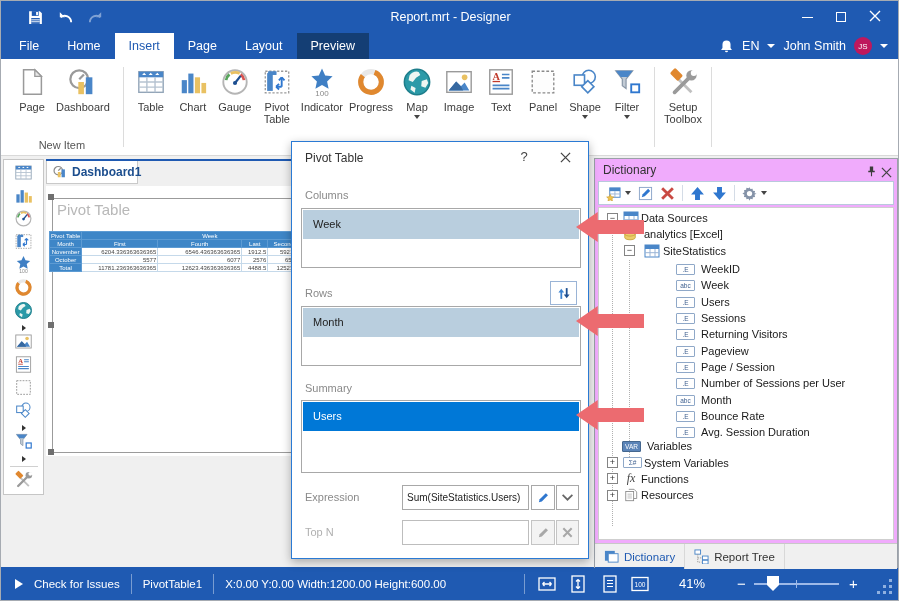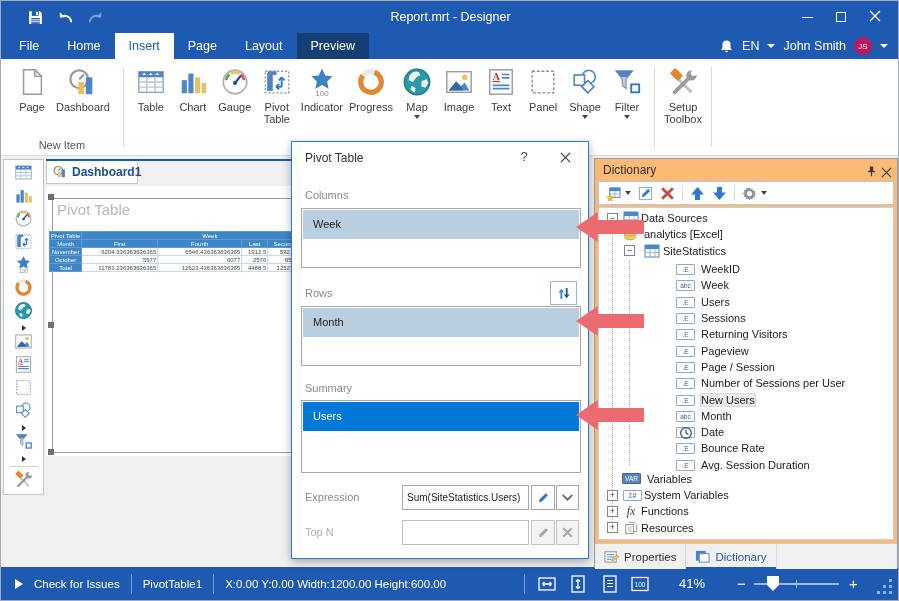--- a/index.html
+++ b/index.html
@@ -59,21 +59,21 @@
   .canvas-title { position:absolute; left:11px; top:15px; font-size:15px; color:#b8b8b8; }
 
   
   .pv-wrap { position:absolute; left:3px; top:45px; }
   .pv-table { border-collapse:collapse; font-size:6px; }
   .pv-table td { border:1px solid #c5d9ea; padding:0 1px; height:8px; color:#444; text-align:right; overflow:hidden; white-space:nowrap; }
   .pv-table td.hdr { background:#3e86c7; color:#fff; border-color:#5d9bd3; text-align:center; }
   .pv-table td.rowhdr { background:#3e86c7; color:#fff; border-color:#5d9bd3; text-align:center; }
 
   
-  .dict-panel { position:absolute; left:593px; top:2px; width:304px; height:410px; background:#fdba74; border:1px solid #9aa0a8; z-index:10;text-decoration:underline; }
+  .dict-panel { position:absolute; left:593px; top:2px; width:304px; height:410px; background:#f0abfc; border:1px solid #9aa0a8; z-index:10;text-decoration:underline; }
   .dict-title { position:absolute; left:8px; top:4px; font-size:12px; color:#333; }
   .dict-pin { position:absolute; left:270px; top:5px; width:14px; height:14px; }
   .dict-close { position:absolute; left:286px; top:5px; width:14px; height:14px; }
   .dict-toolbar { position:absolute; left:3px; top:22px; width:296px; height:24px; background:#fff; border:1px solid #b9c9dc; display:flex; align-items:center; }
   .dtb-i { width:16px; height:16px; display:flex; align-items:center; justify-content:center; margin-left:6px; }
   .dtb-i svg { width:15px; height:15px; }
   .dtb-caret { margin-left:4px; width:0; height:0; border-left:3.5px solid transparent; border-right:3.5px solid transparent; border-top:4px solid #444; }
   .dtb-sep { width:1px; height:16px; background:#d4dce6; margin-left:7px; }
   .dict-tree { position:absolute; left:3px; top:48px; width:296px; height:333px; background:#fff; border:1px solid #cfcfcf; overflow:hidden; padding-top:2px; }
   .tree-row { height:16.3px; display:flex; align-items:center; font-size:11px; color:#1a1a1a; white-space:nowrap; position:relative; z-index:2; }
@@ -687,40 +687,23 @@
           <span>Page / Session</span>
         </div>
         <div class="tree-row t-l2">
           <span class="ticon">
             <span class="badge">.E</span>
           </span>
           <span>Number of Sessions per User</span>
         </div>
         <div class="tree-row t-l2">
           <span class="ticon">
-            <span class="badge">.E</span>
-          </span>
-          <span class="hl-label">New Users</span>
-        </div>
-        <div class="tree-row t-l2">
-          <span class="ticon">
             <span class="badge">abc</span>
           </span>
           <span>Month</span>
-        </div>
-        <div class="tree-row t-l2">
-          <span class="ticon">
-            <span class="badge">
-              <svg viewBox="0 0 10 10" width="9" height="9">
-                <circle cx="5" cy="5" r="3.8" fill="none" stroke="#3d5f8f"></circle>
-                <path d="M5 2.6V5l1.7 1.2" fill="none" stroke="#3d5f8f"></path>
-              </svg>
-            </span>
-          </span>
-          <span>Date</span>
         </div>
         <div class="tree-row t-l2">
           <span class="ticon">
             <span class="badge">.E</span>
           </span>
           <span>Bounce Rate</span>
         </div>
         <div class="tree-row t-l2">
           <span class="ticon">
             <span class="badge">.E</span>
@@ -753,38 +736,39 @@
             <svg viewBox="0 0 16 16">
               <path d="M5.5 1.5h6l3 3v7.5h-4" fill="#fff" stroke="#8a8a8a"></path>
               <rect x="2" y="4" width="9" height="10.5" fill="#fff" stroke="#8a8a8a"></rect>
               <path d="M4 7h5M4 9.2h5M4 11.4h5" stroke="#b8b8b8"></path>
             </svg>
           </span>
           <span>Resources</span>
         </div>
       </div>
     <div class="dict-tabs">
-        <div class="dict-tab">
-          <span style="display: flex;">
-            <svg viewBox="0 0 16 16">
-              <rect x="1" y="3" width="12" height="11" fill="#fff" stroke="#8a8a8a"></rect>
-              <path d="M3 6h8M3 8.5h8M3 11h5" stroke="#4a86c8"></path>
-              <path d="M9 10.5l5-4 1.6 1.6-5 4-2.3.7z" fill="#eccd6a" stroke="#b89130" stroke-width="0.7"></path>
-            </svg>
-          </span>
-          <span>Properties</span>
-        </div>
         <div class="dict-tab active">
           <span style="display: flex;">
             <svg viewBox="0 0 16 16">
               <rect x="1" y="2" width="10.5" height="10.5" fill="#4a86c8"></rect>
               <rect x="4.5" y="5" width="10.5" height="9" fill="#fff" stroke="#4a86c8"></rect>
             </svg>
           </span>
           <span>Dictionary</span>
+        </div>
+        <div class="dict-tab">
+          <span style="display: flex;">
+            <svg viewBox="0 0 16 16">
+              <rect x="1" y="1" width="6" height="4.5" fill="#fff" stroke="#4a86c8"></rect>
+              <path d="M4 5.5V14h4M4 9.5h4" fill="none" stroke="#9a9a9a" stroke-dasharray="1.4 1"></path>
+              <rect x="9" y="7.5" width="6" height="4" fill="#fff" stroke="#4a86c8"></rect>
+              <rect x="9" y="12" width="6" height="4" fill="#fff" stroke="#4a86c8"></rect>
+            </svg>
+          </span>
+          <span>Report Tree</span>
         </div>
       </div>
   </div>
 
   <div class="dialog">
     <div class="dlg-title">Pivot Table</div>
     <div class="dlg-help">?</div>
     <div class="dlg-close">
         <svg viewBox="0 0 12 12" width="11" height="11">
           <path d="M1 1l10 10M11 1L1 11" stroke="#444" stroke-width="1.4"></path>

